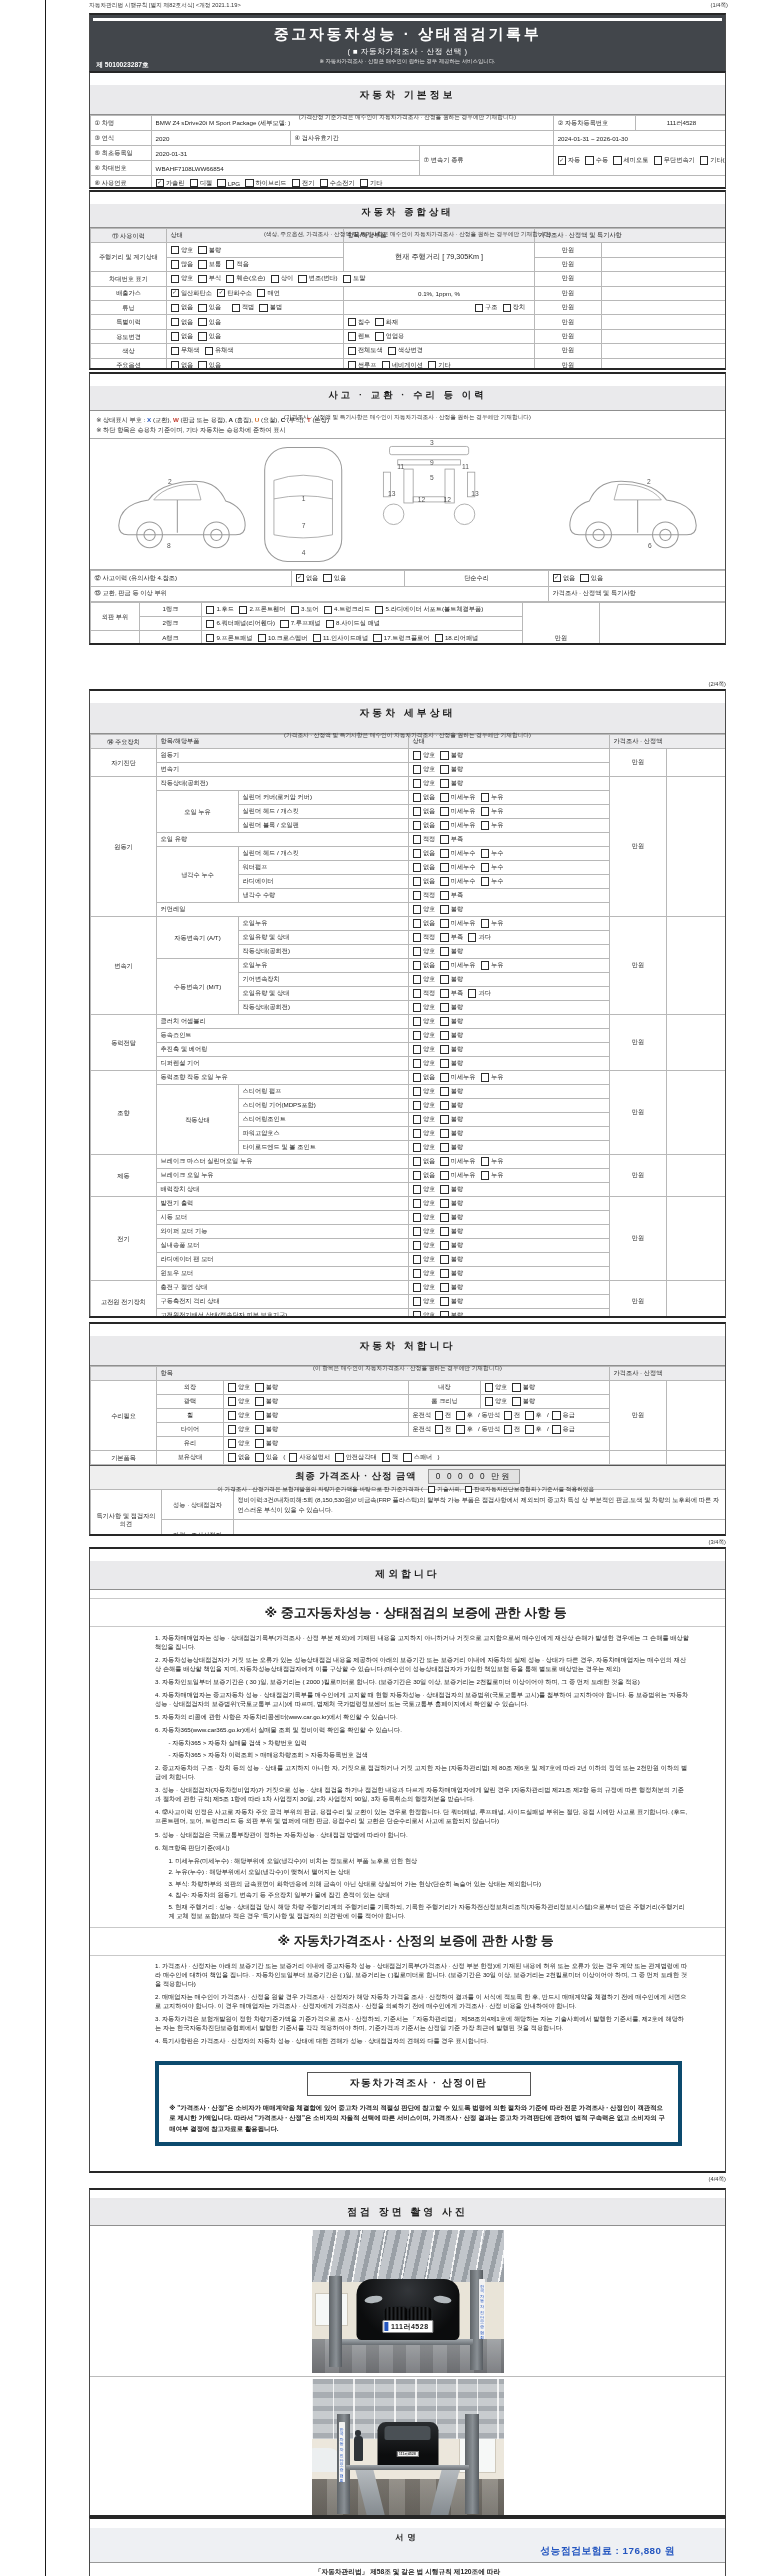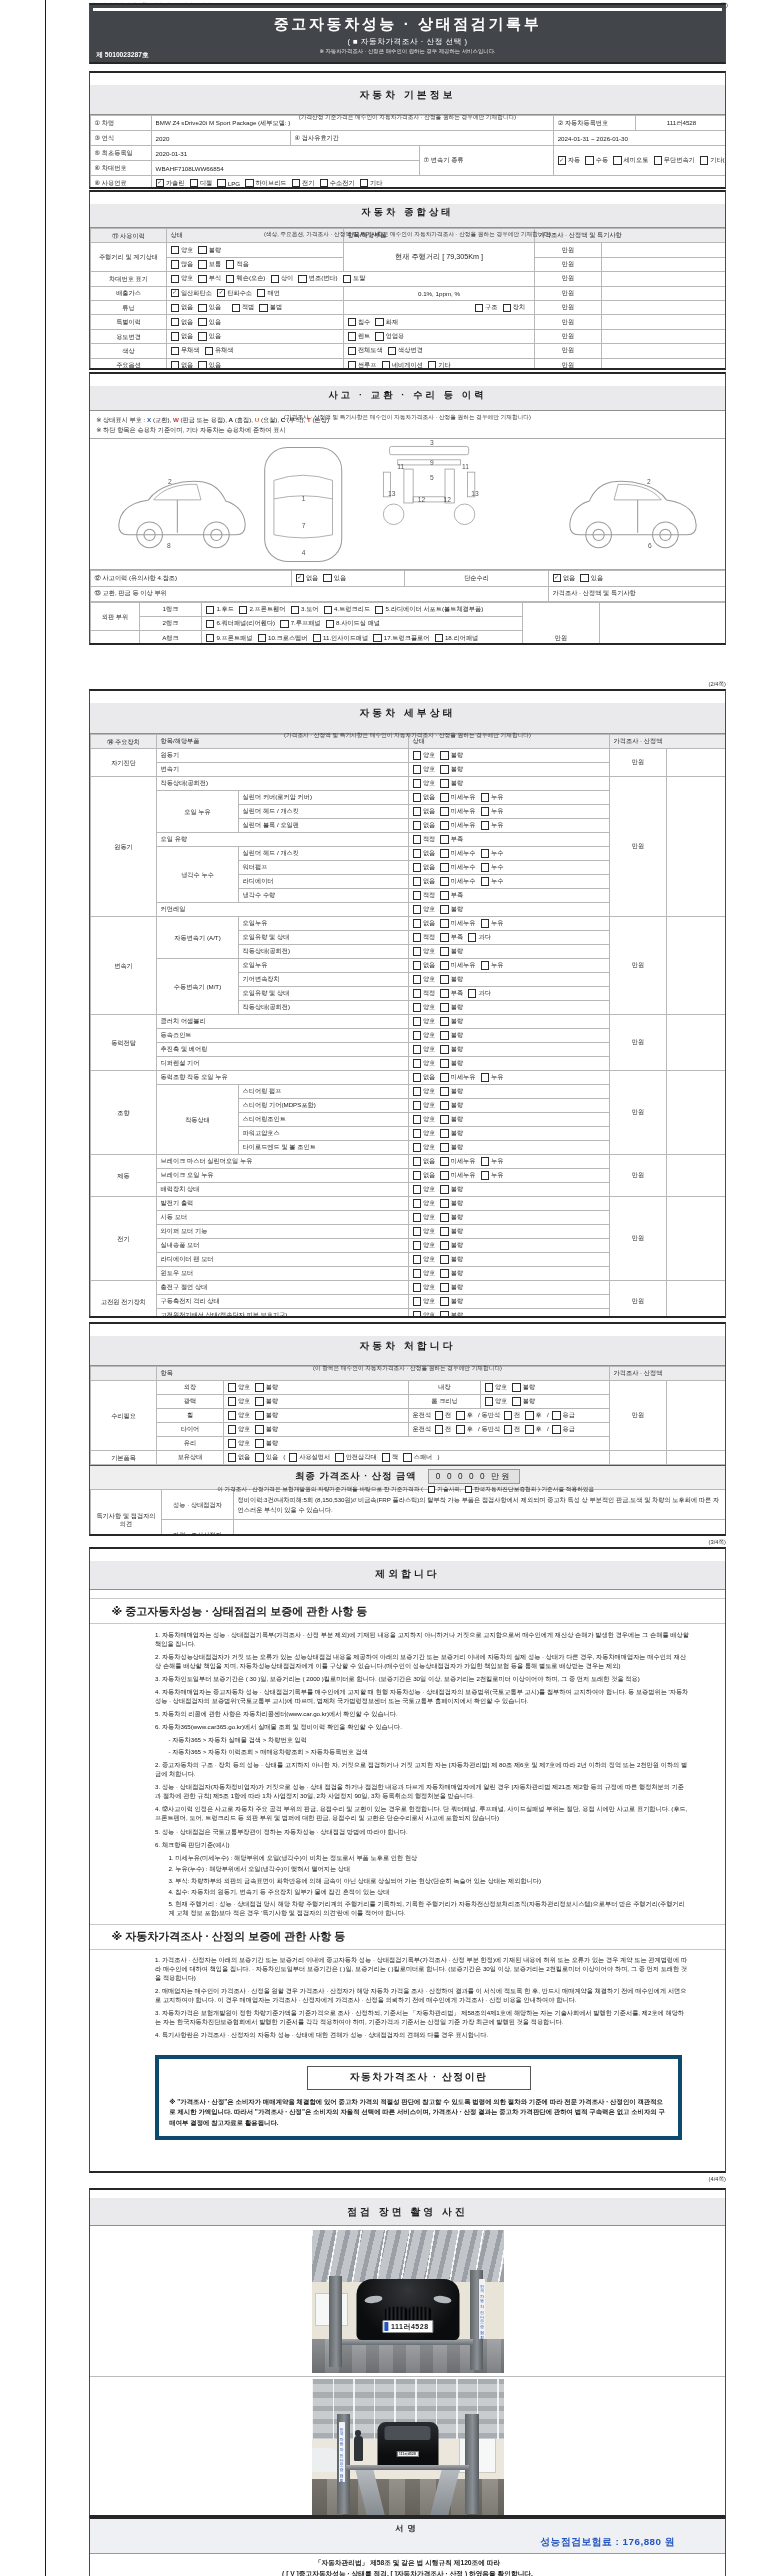--- a/index.html
+++ b/index.html
@@ -56,21 +56,21 @@
   
   .final-band{border-top:1px solid #555;background:#efefef;text-align:center;padding-top:3.1px;height:24px;box-sizing:border-box;}
   .final-band .fp-line{font-size:9.3px;font-weight:bold;letter-spacing:1px;}
   .fp-amt{display:inline-block;border:0.5px solid #999;background:#e2e2e2;padding:1px 7.2px;margin-left:9.3px;
           font-size:8.2px;letter-spacing:2.1px;}
   .fp-note{font-size:5.7px;margin-top:1.5px;}
   .fp-note .cb{margin:0 1.5px;} .fp-note .bx{width:5.2px;height:5.2px;}
   
   .notice-body{padding:2.1px 0 0;}
   .nsec-title{border-top:0.5px solid #c9c9c9;border-bottom:0.5px solid #c9c9c9;margin-top:6.2px;
-              padding:4.6px 5.2px 4.6px 21.6px;font-size:11px;font-weight:bold;}
+              padding:4.6px 5.2px 4.6px 21.6px;font-size:13px;font-weight:bold;text-align:center;}
   .nlist{padding:6.2px 36px 2.1px 65px;font-size:6.2px;line-height:1.45;color:#111;}
   .nitem{margin-bottom:4.1px;white-space:normal;}
   .nitem.ind{margin-left:13.4px;margin-bottom:2.6px;}
   .inner-box{border:4px solid #0c4a6e;margin:8.2px 43px 0 65px;padding:7.2px 10.3px 8.2px;}
   .inner-box .ib-title{border:1px solid #555;width:222px;margin:0 auto;text-align:center;
                        font-size:9.8px;font-weight:bold;letter-spacing:1.5px;padding:4.6px 0;}
   .inner-box .ib-text{margin-top:7.2px;font-size:6.4px;line-height:1.6;white-space:normal;font-weight:bold;color:#222;}
   
   .photo-band{background:#eaeaec;border-bottom:0.5px solid #8f8f8f;text-align:center;height:28px;box-sizing:border-box;}
   .photo-band h2{margin:8px;padding-top:7.7px;font-size:9.8px;letter-spacing:3.1px;font-weight:bold;}
@@ -103,37 +103,37 @@
       background:linear-gradient(#2a2d30,#0c0d0e 70%);border-radius:8.2px 8.2px 3.6px 3.6px;}
   .rear-window{position:absolute;left:7.2px;right:7.2px;top:4.1px;height:13.4px;background:#4a5055;border-radius:4.1px 4.1px 2.1px 2.1px;}
   .plate2{position:absolute;left:50%;transform:translateX(-50%);background:#f5f5f5;border:0.5px solid #777;
       font-size:3.1px;font-weight:bold;color:#222;padding:0 1.5px;letter-spacing:0.3px;}
   .ramp{position:absolute;background:linear-gradient(#b7bcc0,#83898e);}
   .person{position:absolute;width:8.8px;height:25px;background:#2e3338;border-radius:3.6px 3.6px 1.5px 1.5px;}
   .person::before{content:"";position:absolute;top:-6.2px;left:1.5px;width:5.7px;height:5.7px;border-radius:50%;background:#2e3338;}
   .white-car{position:absolute;width:36px;height:24px;background:#eceff0;border-radius:9.3px 12.4px 2.1px 2.1px;}
   
   .sign-band{height:34px;background:#eef0f3;border-bottom:0.5px solid #999;position:relative;}
-  .sign-band h2{margin:0;padding-top:4.1px;text-align:center;font-size:8.2px;letter-spacing:4.1px;font-weight:bold;}
+  .sign-band h2{margin:9px;padding-top:4.1px;text-align:center;font-size:8.2px;letter-spacing:4.1px;font-weight:bold;}
   .sign-fee{position:absolute;right:50px;top:16.5px;font-size:9.8px;font-weight:bold;color:#2456c0;letter-spacing:0.5px;}
   .sign-law{ text-align:center;font-size:6.7px;font-weight:bold;margin-top:4.6px;}
   .sign-law2{text-align:center;font-size:6.7px;font-weight:bold;margin-top:2.6px;}
 </style>
 </head>
 <body>
 
 <div class="page">
   <div class="edge-line"></div>
 
   <div class="topline">
     <span>자동차관리법 시행규칙 [별지 제82호서식] &lt;개정 2021.1.19&gt;</span>
     <span>(1/4쪽)</span>
   </div>
 
-  <div class="box hdr" style="top:3px;height:61px;">
+  <div class="box hdr" style="top:13px;height:61px;">
     <div class="white-bar"></div>
     <h1>중고자동차성능 · 상태점검기록부</h1>
     <div class="sub">( ■ 자동차가격조사 · 산정 선택 )</div>
     <div class="note">※ 자동차가격조사 · 산정은 매수인이 원하는 경우 제공하는 서비스입니다.</div>
     <div class="docno">제 5010023287호</div>
   </div>
 
   <div class="box" style="top:71px;height:118px;">
     <div class="band" style="height:29px;">
       <h2>자동차 기본정보</h2>

